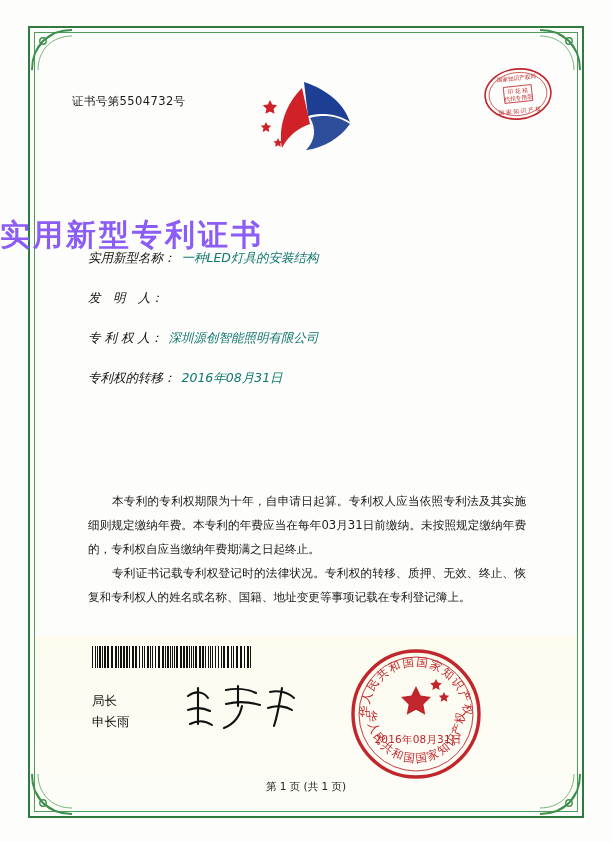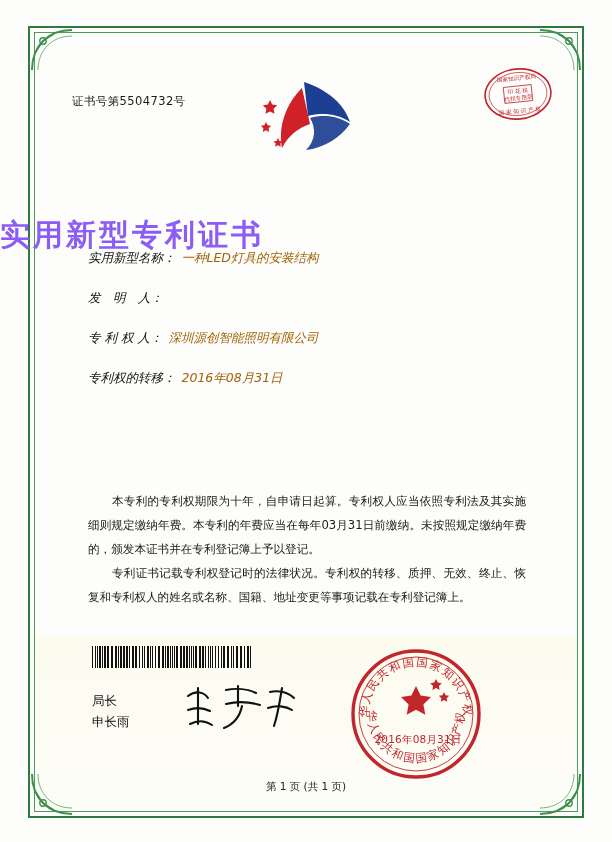--- a/index.html
+++ b/index.html
@@ -111,21 +111,21 @@
     margin-bottom: 23px;
     font-size: 12.5px;
     color: #1a1a1a;
   }
   .field-label {
     white-space: pre;
     color: #111;
   }
   .field-value {
     margin-left: 6px;
-    color: #a16207;
+    color: #0f766e;
     text-align: center;
   }
 
   
   .body-text {
     position: absolute;
     left: 88px;
     right: 86px;
     top: 490px;
     font-size: 11.6px;
@@ -302,21 +302,21 @@
       <span class="field-label">专 利 权 人：</span>
       <span class="field-value">深圳源创智能照明有限公司</span>
     </div>
     <div class="field-row">
       <span class="field-label">专利权的转移：</span>
       <span class="field-value">2016年08月31日</span>
     </div>
   </div>
 
   <div class="body-text">
-    <p>本专利的专利权期限为十年，自申请日起算。专利权人应当依照专利法及其实施细则规定缴纳年费。本专利的年费应当在每年03月31日前缴纳。未按照规定缴纳年费的，颁发本证书并在专利登记簿上予以登记。</p>
+    <p>本专利的专利权期限为十年，自申请日起算。专利权人应当依照专利法及其实施细则规定缴纳年费。本专利的年费应当在每年03月31日前缴纳。未按照规定缴纳年费的，专利权自应当缴纳年费期满之日起终止。</p>
     <p>专利证书记载专利权登记时的法律状况。专利权的转移、质押、无效、终止、恢复和专利权人的姓名或名称、国籍、地址变更等事项记载在专利登记簿上。</p>
   </div>
 
   <div class="barcode">
       <i style="width:2px;margin-right:2px"></i>
       <i style="width:1px;margin-right:1px"></i>
       <i style="width:2px;margin-right:1px"></i>
       <i style="width:3px;margin-right:1px"></i>
       <i style="width:2px;margin-right:1px"></i>
       <i style="width:3px;margin-right:1px"></i>

